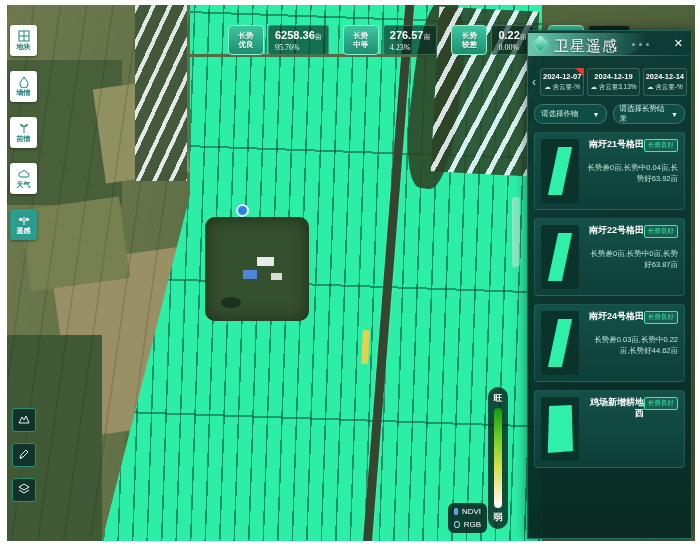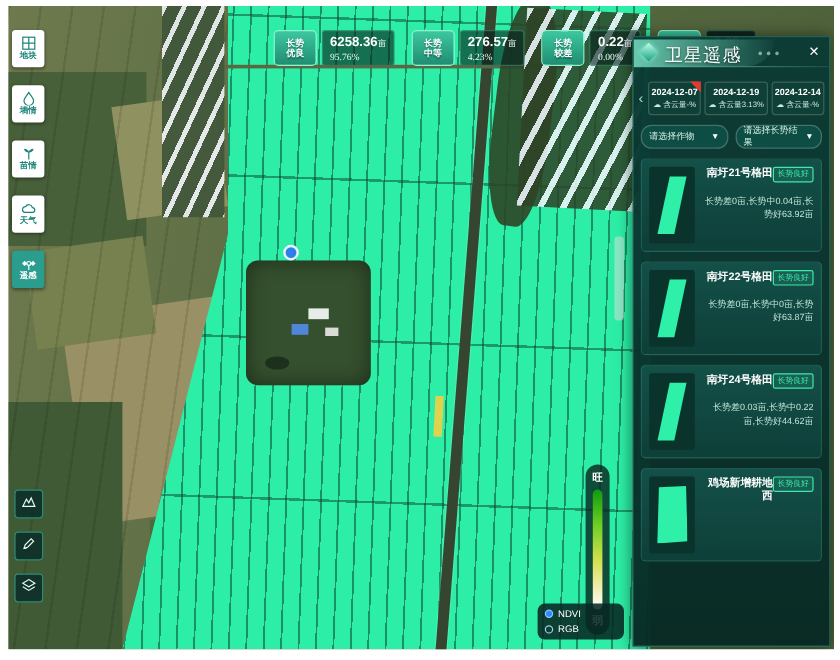--- a/index.html
+++ b/index.html
@@ -71,21 +71,21 @@
   .shape{width:14px;height:48px;background:#2ff0a8;transform:skewX(-12deg);}
   .shape.blob{width:26px;height:48px;transform:none;clip-path:polygon(8% 2%,95% 0,100% 96%,3% 100%);}
   .cbody{flex:1;position:relative;text-align:right;}
   .ctitle{font-size:9px;font-weight:bold;color:#ffffff;padding-right:34px;line-height:11px;}
   .cbadge{position:absolute;right:0;top:0;font-size:6.5px;color:#3fe8ab;border:1px solid #3fe8ab;background:rgba(63,232,171,.12);border-radius:2px;padding:1px 3px;white-space:nowrap;}
   .cdesc{margin-top:12px;font-size:7.5px;color:#bfe6d8;line-height:11px;}
   
   .legend{left:481px;top:382px;width:20px;height:142px;background:rgba(8,40,34,.82);border-radius:10px;display:flex;flex-direction:column;align-items:center;padding:5px 0;box-sizing:border-box;}
   .legend .t{font-size:9px;color:#ffffff;font-weight:bold;}
   .legend .bar{width:8px;flex:1;margin:3px 0;border-radius:4px;background:linear-gradient(180deg,#0f9a0f 0%,#6fcf25 30%,#cfe04a 58%,#efe9a0 78%,#ffffff 100%);}
-  .lswitch{left:441px;top:498px;width:72px;background:rgba(8,40,34,.88);border-radius:6px;padding:4px 6px;box-sizing:border-box;display:flex;flex-direction:column;gap:4px;}
+  .lswitch{left:441px;top:498px;width:39px;background:rgba(8,40,34,.88);border-radius:6px;padding:4px 6px;box-sizing:border-box;display:flex;flex-direction:column;gap:4px;}
   .lopt{display:flex;align-items:center;gap:4px;cursor:pointer;}
   .lopt .radio{width:7px;height:7px;border:1px solid #9ecfe8;border-radius:50%;box-sizing:border-box;}
   .lopt.sel .radio{background:#2e8bff;border-color:#8ec3ff;}
   .lopt .ltxt{font-size:8px;color:#ffffff;}
 </style>
 </head>
 <body>
 
 <div id="map">
 

